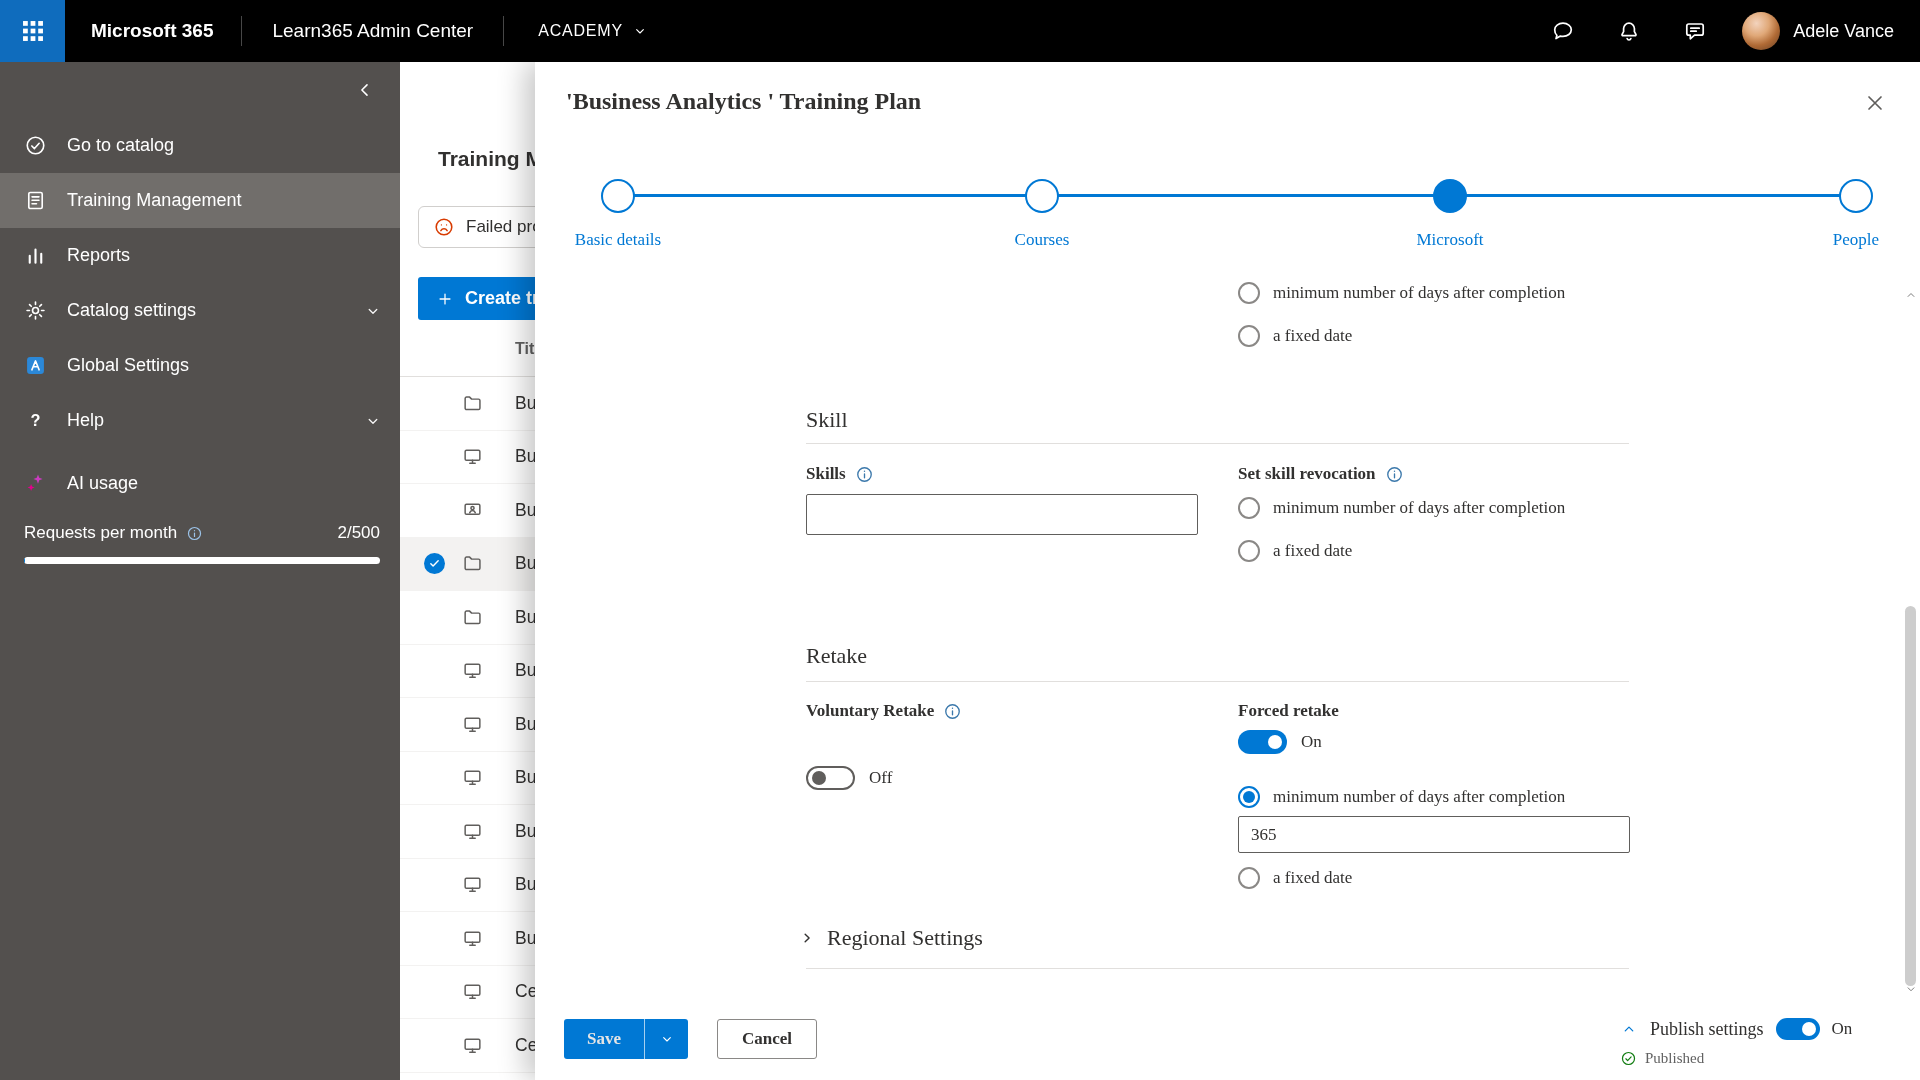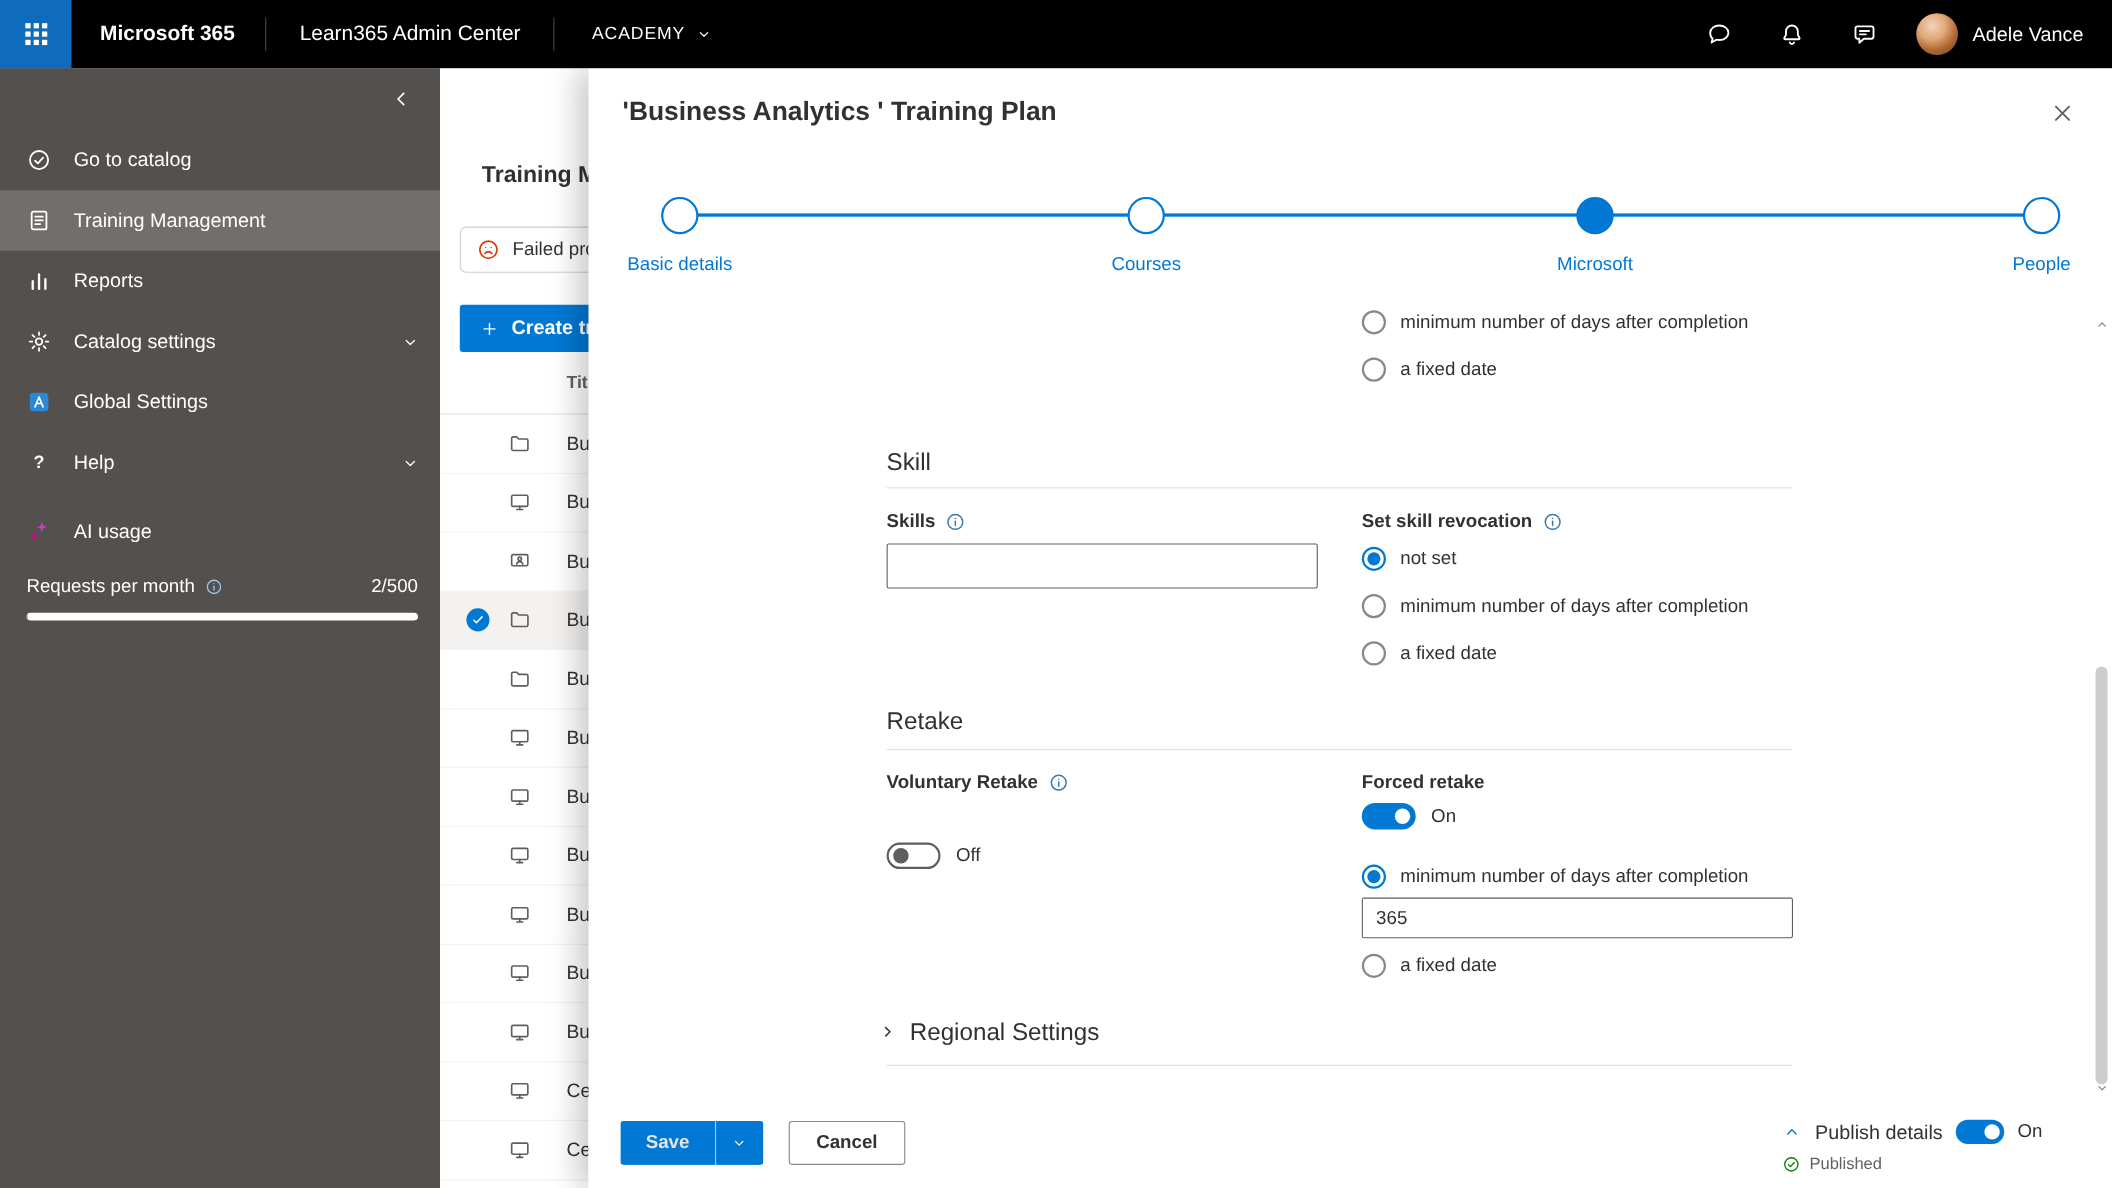--- a/index.html
+++ b/index.html
@@ -56,21 +56,21 @@
   #rows { position:absolute; left:0; right:0; top:315px; }
   .trow { height:53.5px; display:flex; align-items:center; border-bottom:1px solid #f3f2f1; cursor:pointer; }
   .trow.selected { background:#f3f2f1; }
   .checkslot { margin-left:24px; width:38px; display:flex; justify-content:flex-start; }
   .rowcheck { width:21px; height:21px; border-radius:50%; background:#0078d4; color:#fff; display:flex; align-items:center; justify-content:center; }
   .rowcheck svg { width:13px; height:13px; }
   .rowic { color:#605e5c; }
   .rtext { margin-left:32px; font-size:17.5px; color:#323130; white-space:nowrap; }
 
   
-  .modal { position:absolute; top:62px; left:535px; width:1385px; height:1018px; background:#fff; z-index:10; box-shadow:-10px 0 26px rgba(0,0,0,.22); }
+  .modal { position:absolute; top:62px; left:535px; width:1385px; height:1018px; background:#fff; z-index:10; box-shadow:-10px 0 26px rgba(0,0,0,.22);font-family:Liberation Serif, serif; }
   .modal-title { position:absolute; left:31px; top:26px; font-size:24px; font-weight:600; color:#323130; white-space:nowrap; }
   .close-btn { position:absolute; top:26px; right:30px; width:30px; height:30px; background:none; border:none; color:#605e5c; cursor:pointer; display:flex; align-items:center; justify-content:center; }
 
   .step-track { position:absolute; left:83px; top:132px; width:1238px; height:3px; background:#0078d4; }
   .step-dot { position:absolute; top:117px; width:34px; height:34px; border-radius:50%; background:#fff; border:2.5px solid #0078d4; cursor:pointer; }
   .step-dot.current { background:#0078d4; }
   .step-label { position:absolute; top:168px; transform:translateX(-50%); font-size:17px; color:#0078d4; white-space:nowrap; }
 
   .section-title { position:absolute; font-size:22px; color:#323130; }
   .hdiv { position:absolute; left:271px; width:823px; height:1px; background:#e1dfdd; }
@@ -496,24 +496,20 @@
       <span class="ic ic19 info">
           <svg viewBox="0 0 24 24" fill="none" stroke="currentColor" stroke-width="1.7" stroke-linecap="round" stroke-linejoin="round">
             <circle cx="12" cy="12" r="8.5"></circle>
             <path d="M12 11.3v4.9"></path>
             <circle cx="12" cy="8" r="0.9" fill="currentColor" stroke="none"></circle>
           </svg>
         </span>
     </div>
     <div id="skill-options" class="vstack" style="left:703px;top:431px;">
         <div class="radio-row">
-          <span class="radio checked"></span>
-          <span class="radio-label">not set</span>
-        </div>
-        <div class="radio-row">
           <span class="radio"></span>
           <span class="radio-label">minimum number of days after completion</span>
         </div>
         <div class="radio-row">
           <span class="radio"></span>
           <span class="radio-label">a fixed date</span>
         </div>
       </div>
 
     <div class="section-title" style="left:271px;top:581px;">Retake</div>
@@ -596,21 +592,21 @@
         </span>
       </div>
       <button class="btn-cancel">Cancel</button>
       <div class="publish-group">
         <div class="publish-row">
           <span class="ic ic18 blue">
               <svg viewBox="0 0 24 24" fill="none" stroke="currentColor" stroke-width="1.7" stroke-linecap="round" stroke-linejoin="round">
                 <path d="M7 14.5l5-5 5 5"></path>
               </svg>
             </span>
-          <span class="publish-label">Publish details</span>
+          <span class="publish-label">Publish settings</span>
           <div class="toggle on small">
               <div class="knob"></div>
             </div>
           <span class="tlabel">On</span>
         </div>
         <div class="published-row">
           <span class="ic ic17 green">
               <svg viewBox="0 0 24 24" fill="none" stroke="currentColor" stroke-width="1.7" stroke-linecap="round" stroke-linejoin="round">
                 <circle cx="12" cy="12" r="8.5"></circle>
                 <path d="M8.3 12.4l2.5 2.5 4.9-5.2"></path>

